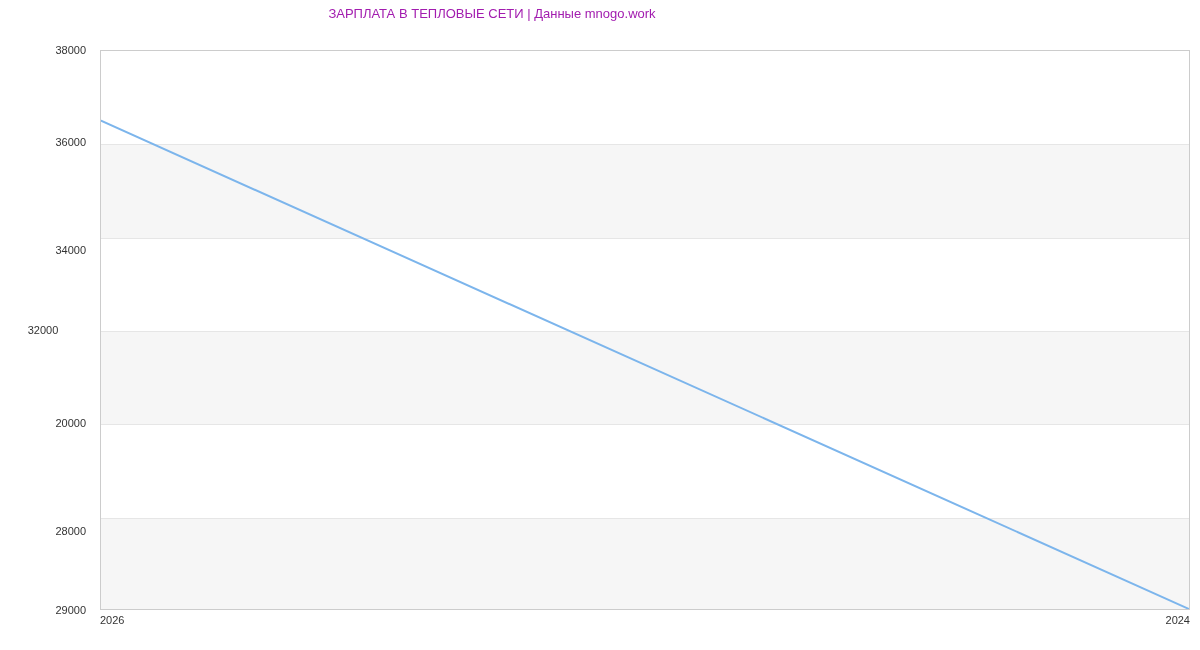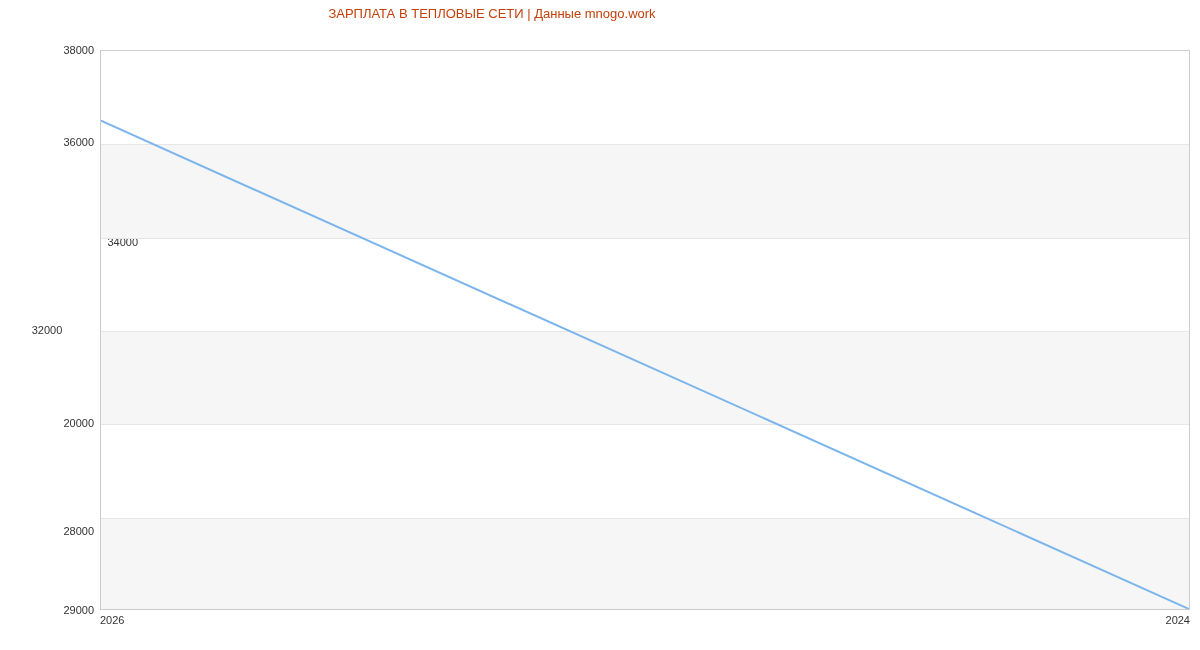--- a/index.html
+++ b/index.html
@@ -16,21 +16,21 @@
       width: 1200px;
       height: 650px;
     }
     .title {
       position: absolute;
       top: 6px;
       left: 0;
       width: 984px;
       text-align: center;
       font-size: 13px;
-      color: #c2410c;
+      color: #a21caf;
     }
     .plot {
       position: absolute;
       left: 100px;
       top: 50px;
       width: 1090px;   
       height: 560px;   
       border: 1px solid #cccccc;
       box-sizing: border-box;
       overflow: hidden;
@@ -50,21 +50,21 @@
     }
     .line-svg {
       position: absolute;
       left: 0; top: 0;
       width: 100%;
       height: 100%;
     }
     .ytick-label {
       position: absolute;
       left: 0;
-      width: 94px;
+      width: 86px;
       text-align: right;
       font-size: 11px;
       color: #333333;
       transform: translateY(-50%);
     }
     .xtick-label {
       position: absolute;
       top: 614px;
       font-size: 11px;
       color: #333333;
@@ -73,21 +73,21 @@
   </style>
 </head>
 <body>
 
 <div class="stage">
 
   <div class="title">ЗАРПЛАТА В   ТЕПЛОВЫЕ СЕТИ | Данные mnogo.work</div>
 
   <div class="ytick-label" style="top:50px;">38000</div>
   <div class="ytick-label" style="top:142px;">36000</div>
-  <div class="ytick-label" style="top:242px;padding-left:44px;">34000</div>
+  <div class="ytick-label" style="top:250px;">34000</div>
   <div class="ytick-label" style="top:330px;text-align:center;">32000</div>
   <div class="ytick-label" style="top:423.33px;">20000</div>
   <div class="ytick-label" style="top:531px;">28000</div>
   <div class="ytick-label" style="top:610px;">29000</div>
 
   <div class="xtick-label" style="left:100px; transform:none;">2026</div>
   <div class="xtick-label" style="left:1190px; transform:translateX(-100%);">2024</div>
 
   <div class="plot">
 

